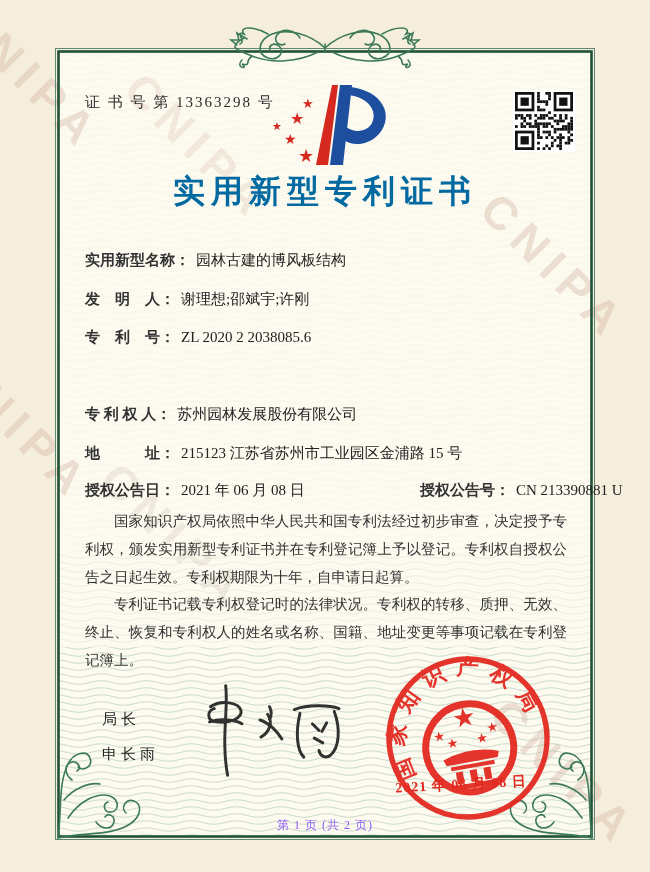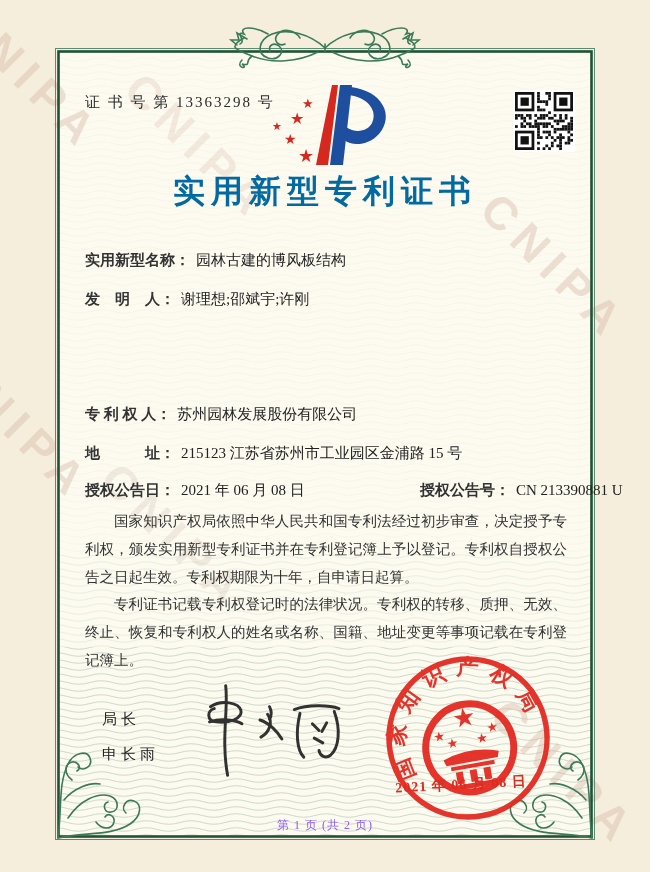--- a/index.html
+++ b/index.html
@@ -237,20 +237,23 @@
       </svg>
 
     <div class="title">实用新型专利证书</div>
 
     <div class="row" style="top:290px">
       <span class="lbl">发　明　人：</span><span class="val">谢理想;邵斌宇;许刚</span>
     </div>
     <div class="row" style="top:251px">
       <span class="lbl">实用新型名称：</span><span class="val">园林古建的博风板结构</span>
     </div>
+    <div class="row" style="top:328px">
+      <span class="lbl">专　利　号：</span><span class="val">ZL 2020 2 2038085.6</span>
+    </div>
     <div class="row" style="top:405px">
       <span class="lbl">专 利 权 人：</span><span class="val">苏州园林发展股份有限公司</span>
     </div>
     <div class="row" style="top:444px">
       <span class="lbl">地　　　址：</span><span class="val">215123 江苏省苏州市工业园区金浦路 15 号</span>
     </div>
     <div class="row" style="top:481px">
       <span class="lbl">授权公告日：</span><span class="val">2021 年 06 月 08 日</span>
       <span class="pair2">
         <span class="lbl">授权公告号：</span><span class="val">CN 213390881 U</span>

